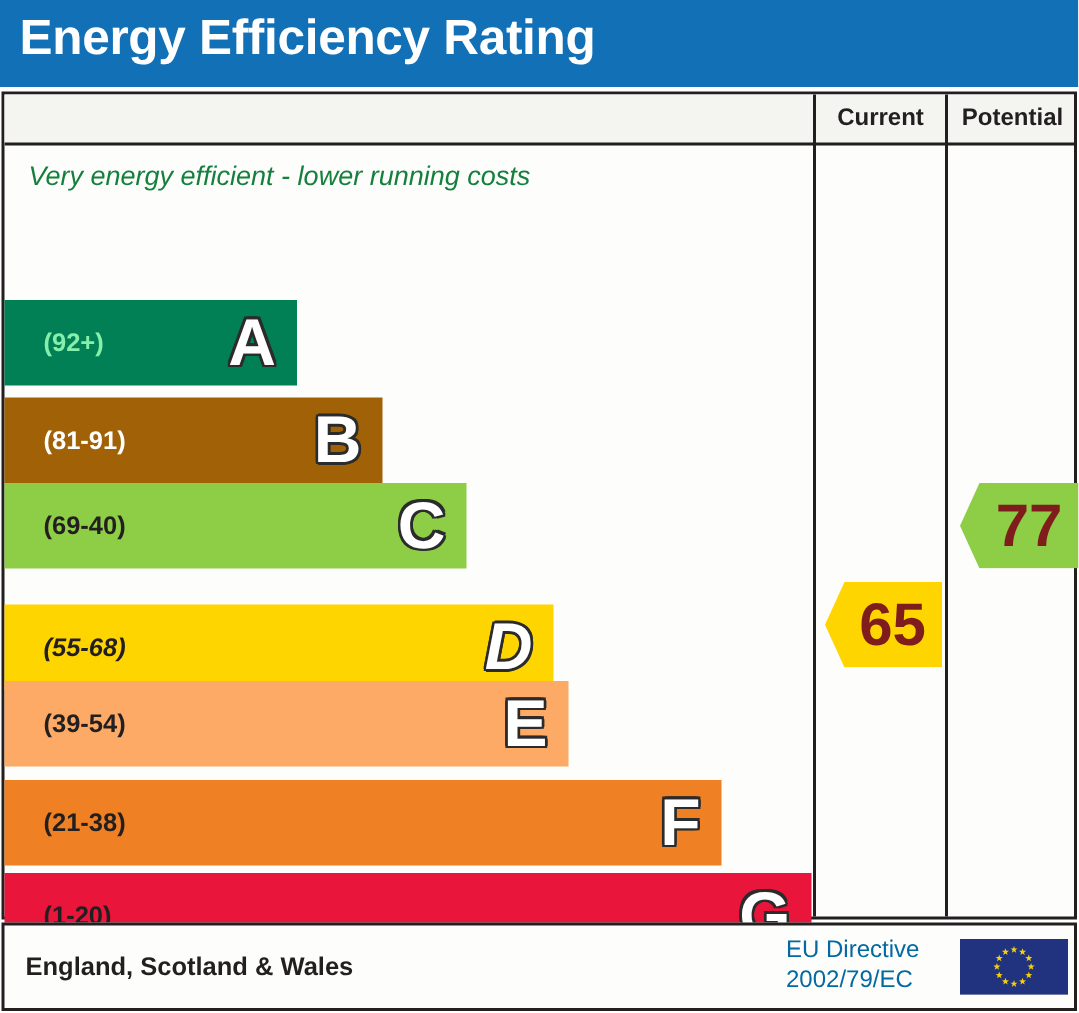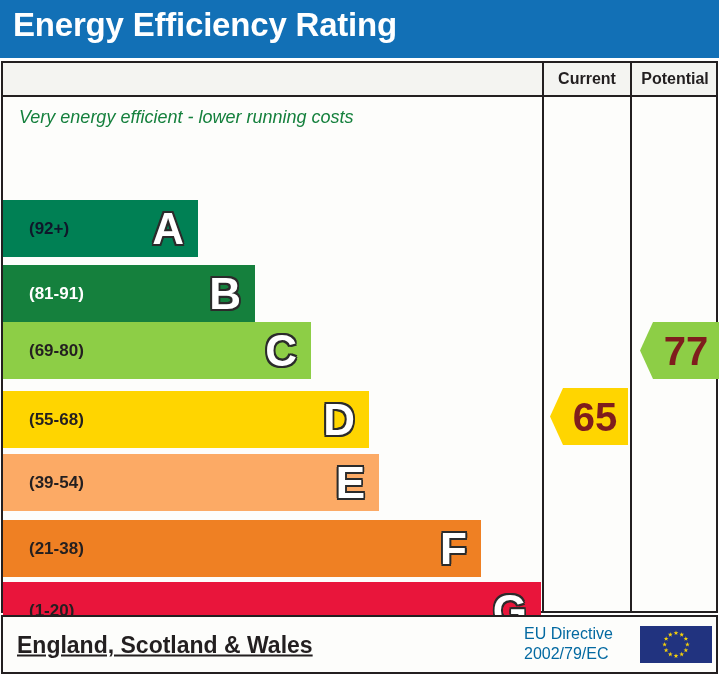--- a/index.html
+++ b/index.html
@@ -152,25 +152,24 @@
     left: 1px; top: 615px;
     width: 717px; height: 59px;
     box-sizing: border-box;
     border: 2px solid #231f20;
     background: #fdfdfb;
   }
   .footer-region {
     position: absolute;
     left: 14px; top: 50%;
     transform: translateY(-50%);
-    font-size: 23px;
+    font-size: 17px;
     font-weight: bold;
     color: #231f20;
     white-space: nowrap;
-    text-decoration: underline;
   }
   .eu-directive {
     position: absolute;
     left: 521px; top: 50%;
     transform: translateY(-50%);
     text-align: left;
     font-size: 16px;
     color: #0369a1;
     line-height: 1.30;
     white-space: nowrap;
@@ -199,32 +198,32 @@
       <div class="hdr-cell potential">Potential</div>
     </div>
 
     <div class="colsep c1"></div>
     <div class="colsep c2"></div>
 
     <div class="caption top">Very energy efficient - lower running costs</div>
     <div class="caption bottom">Not energy efficient - higher running costs</div>
 
     <div class="band" id="band-0" style="top: 137px; width: 195px; background: rgb(0, 128, 84);">
-      <span class="range" style="color: #0f172a;">(92+)</span>
+      <span class="range" style="color: #86efac;">(92+)</span>
       <span class="letter">A</span>
     </div>
-    <div class="band" id="band-1" style="top: 202px; width: 252px; background: #15803d;">
+    <div class="band" id="band-1" style="top: 202px; width: 252px; background: #a16207;">
       <span class="range" style="color: rgb(255, 255, 255);">(81-91)</span>
       <span class="letter">B</span>
     </div>
     <div class="band" id="band-2" style="top: 259px; width: 308px; background: rgb(141, 206, 70);">
-      <span class="range" style="color: rgb(35, 31, 32);">(69-80)</span>
+      <span class="range" style="color: rgb(35, 31, 32);">(69-40)</span>
       <span class="letter">C</span>
     </div>
-    <div class="band" id="band-3" style="top: 328px; width: 366px; background: rgb(255, 213, 0);">
+    <div class="band" id="band-3" style="top: 340px; width: 366px; background: rgb(255, 213, 0); font-style: italic;">
       <span class="range" style="color: rgb(35, 31, 32);">(55-68)</span>
       <span class="letter">D</span>
     </div>
     <div class="band" id="band-4" style="top: 391px; width: 376px; background: rgb(252, 170, 101);">
       <span class="range" style="color: rgb(35, 31, 32);">(39-54)</span>
       <span class="letter">E</span>
     </div>
     <div class="band" id="band-5" style="top: 457px; width: 478px; background: rgb(239, 128, 35);">
       <span class="range" style="color: rgb(35, 31, 32);">(21-38)</span>
       <span class="letter">F</span>

